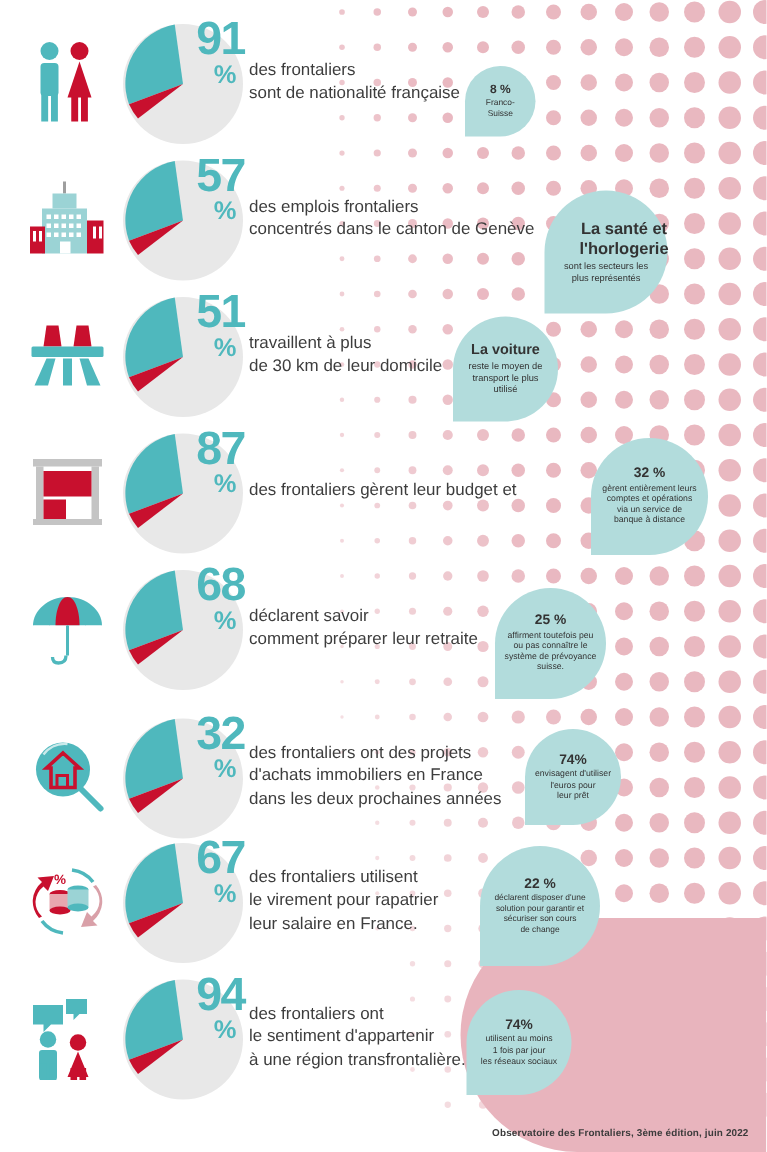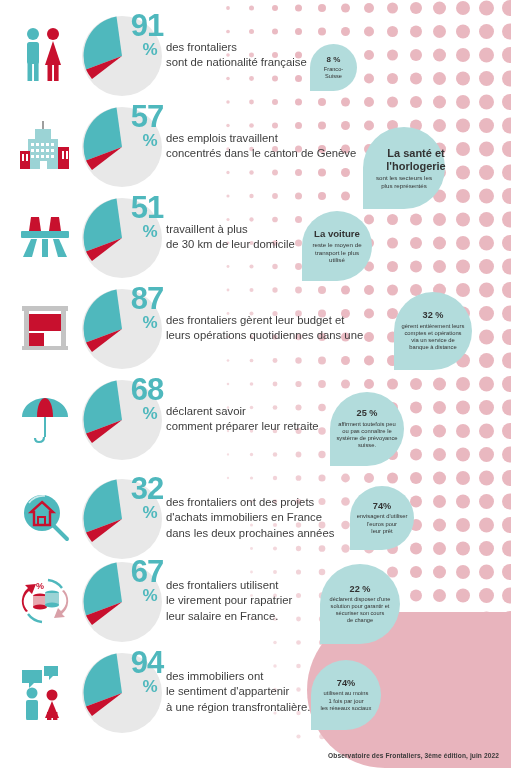--- a/index.html
+++ b/index.html
@@ -544,21 +544,21 @@
     <circle cx="44" cy="44" r="40" fill="#e8e8e8"></circle>
     <path d="M 44 44 L 38.5 4.4 A 40 40 0 0 0 8.0 57.5 Z" fill="#4fb8bd"></path>
     <path d="M 44 44 L 8.0 57.5 A 40 40 0 0 0 14.0 67.0 Z" fill="#c8102e"></path>
   </svg>
       </div>
       <div class="pct">
         <span class="num">57</span>
         <span class="sym">%</span>
       </div>
       <div class="label">
-        <span>des emplois travaillent</span>
+        <span>des emplois frontaliers</span>
         <span>concentrés dans le canton de Genève</span>
       </div>
     </div>
     <div class="row" style="top: 192px;">
       <div class="icon-cell">
       <svg width="52" height="44" viewBox="0 0 52 44">
         <path d="M12 2 h8 l2 14 h-12 Z" fill="#c8102e"></path>
         <path d="M32 2 h8 l2 14 h-12 Z" fill="#c8102e"></path>
         <rect x="2" y="16" width="48" height="7" rx="1" fill="#4fb8bd"></rect>
         <path d="M12 24 L4 42 h9 l5 -18 Z" fill="#4fb8bd"></path>
@@ -601,21 +601,20 @@
     <path d="M 44 44 L 38.5 4.4 A 40 40 0 0 0 8.0 57.5 Z" fill="#4fb8bd"></path>
     <path d="M 44 44 L 8.0 57.5 A 40 40 0 0 0 14.0 67.0 Z" fill="#c8102e"></path>
   </svg>
       </div>
       <div class="pct">
         <span class="num">87</span>
         <span class="sym">%</span>
       </div>
       <div class="label">
         <span>des frontaliers gèrent leur budget et</span>
-        <span>leurs opérations quotidiennes dans une</span>
       </div>
     </div>
     <div class="row" style="top: 374px;">
       <div class="icon-cell">
       <svg width="52" height="52" viewBox="0 0 52 52">
         <path d="M26 5 C13 5 3 14 3 24 L49 24 C49 14 39 5 26 5 Z" fill="#4fb8bd"></path>
         <path d="M26 5 C21 5 18 14 18 24 L34 24 C34 14 31 5 26 5 Z" fill="#c8102e"></path>
         <path d="M3 24 q6 6 11 0 q6 6 12 0 q6 6 12 0 q5 6 11 0" fill="#ffffff"></path>
         <rect x="25" y="24" width="2" height="20" fill="#4fb8bd"></rect>
         <path d="M25 44 q0 5 -5 5 q-4 0 -4 -4" stroke="#4fb8bd" stroke-width="2.2" fill="none"></path>
@@ -717,21 +716,21 @@
     <circle cx="44" cy="44" r="40" fill="#e8e8e8"></circle>
     <path d="M 44 44 L 38.5 4.4 A 40 40 0 0 0 8.0 57.5 Z" fill="#4fb8bd"></path>
     <path d="M 44 44 L 8.0 57.5 A 40 40 0 0 0 14.0 67.0 Z" fill="#c8102e"></path>
   </svg>
       </div>
       <div class="pct">
         <span class="num">94</span>
         <span class="sym">%</span>
       </div>
       <div class="label">
-        <span>des immobiliers ont</span>
+        <span>des frontaliers ont</span>
         <span>le sentiment d'appartenir</span>
         <span>à une région transfrontalière.</span>
       </div>
     </div>
   </div>
 
 <div id="bubbles-container">
     <div class="bubble" style="left: 310px; top: 44px; width: 47px; height: 47px;">
       <div class="b-head" style="font-size: 8px; line-height: 10px; margin-bottom: 1px;">8 %</div>
       <div class="b-sub" style="font-size: 5.6px; line-height: 7px;">Franco-</div>

